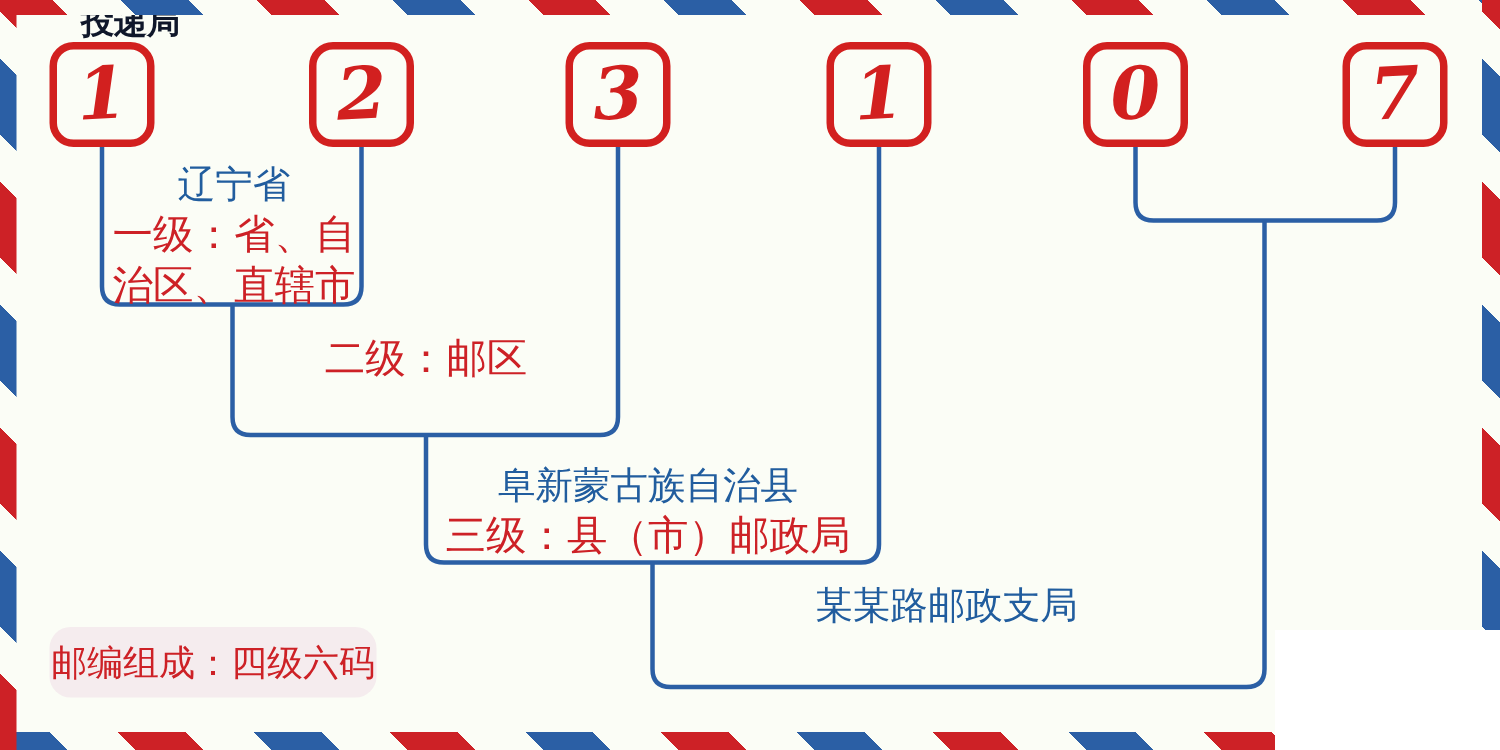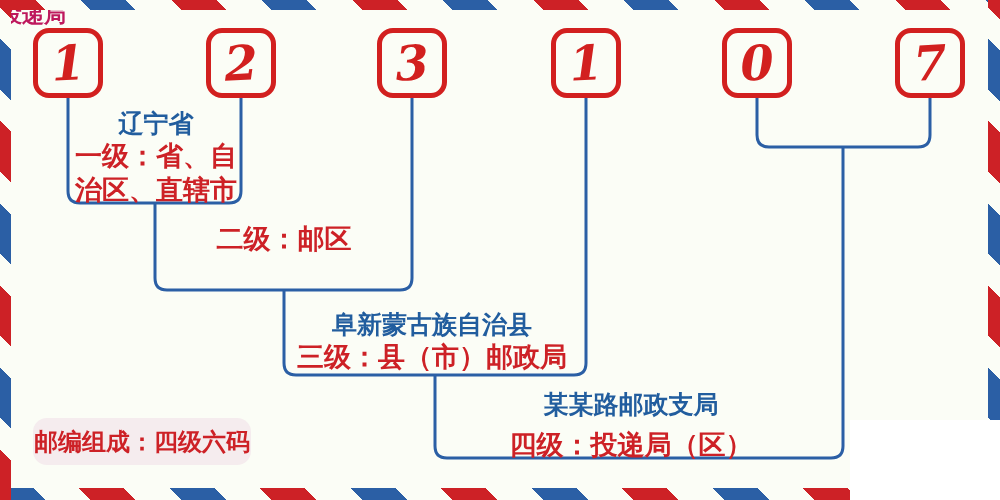--- a/index.html
+++ b/index.html
@@ -34,36 +34,36 @@
     display:flex;align-items:center;justify-content:center;
     width:100%;height:100%;
     font-family:"DejaVu Serif",serif;
     font-style:italic;font-weight:bold;
     font-size:48px;color:#d2201f;
     transform:rotate(-3deg);
   }
   .bx1{left:33px;} .bx2{left:206px;} .bx3{left:377px;}
   .bx4{left:551px;} .bx5{left:722px;} .bx6{left:895px;}
   
-  .lbl{position:absolute;text-align:center;font-weight:bold;z-index:4;}
+  .lbl{position:absolute;text-align:center;font-weight:normal;z-index:4;}
   .place{color:#215d9e;font-size:25px;line-height:1.2;}
   .desc{color:#cd2126;font-size:27px;line-height:1.14;margin-top:3px;}
   .lbl-l1{left:46px;top:108px;width:220px;}
   .lbl-l2{left:174px;top:221px;width:220px;}
   .lbl-l3{left:282px;top:309px;width:300px;}
   .lbl-l4{left:456px;top:389px;width:350px;}
   .lbl-l4 .desc{margin-top:11px;}
-  .lbl-delivery{left:783px;top:105px;width:120px;color:#be185d;font-size:22px;font-weight:bold;text-align:left;}
+  .lbl-delivery{left:783px;top:105px;width:120px;color:#0f172a;font-size:22px;font-weight:bold;text-align:right;}
   
   .badge{
     position:absolute;left:33px;top:418px;width:218px;height:47px;
     background:#f5ecee;border-radius:14px;z-index:4;
     display:flex;align-items:center;justify-content:center;
   }
-  .badge span{color:#cd2126;font-size:24px;font-weight:bold;}
+  .badge span{color:#cd2126;font-size:24px;font-weight:normal;}
   
   .corner-patch{position:absolute;left:850px;top:420px;width:150px;height:80px;background:#ffffff;z-index:5;}
 </style>
 </head>
 <body>
 
 <div class="band band-top"></div>
 <div class="band band-bottom"></div>
 <div class="band band-left"></div>
 <div class="band band-right"></div>
@@ -105,21 +105,20 @@
   <div class="desc">二级：邮区</div>
 </div>
 
 <div class="lbl lbl-l3">
   <div class="place">阜新蒙古族自治县</div>
   <div class="desc">三级：县（市）邮政局</div>
 </div>
 
 <div class="lbl lbl-l4">
   <div class="place">某某路邮政支局</div>
-  <div class="desc">四级：投递局（区）</div>
 </div>
 
 <div class="lbl-delivery">投递局</div>
 
 <div class="badge">
   <span>邮编组成：四级六码</span>
 </div>
 
 <div class="corner-patch"></div>
 

